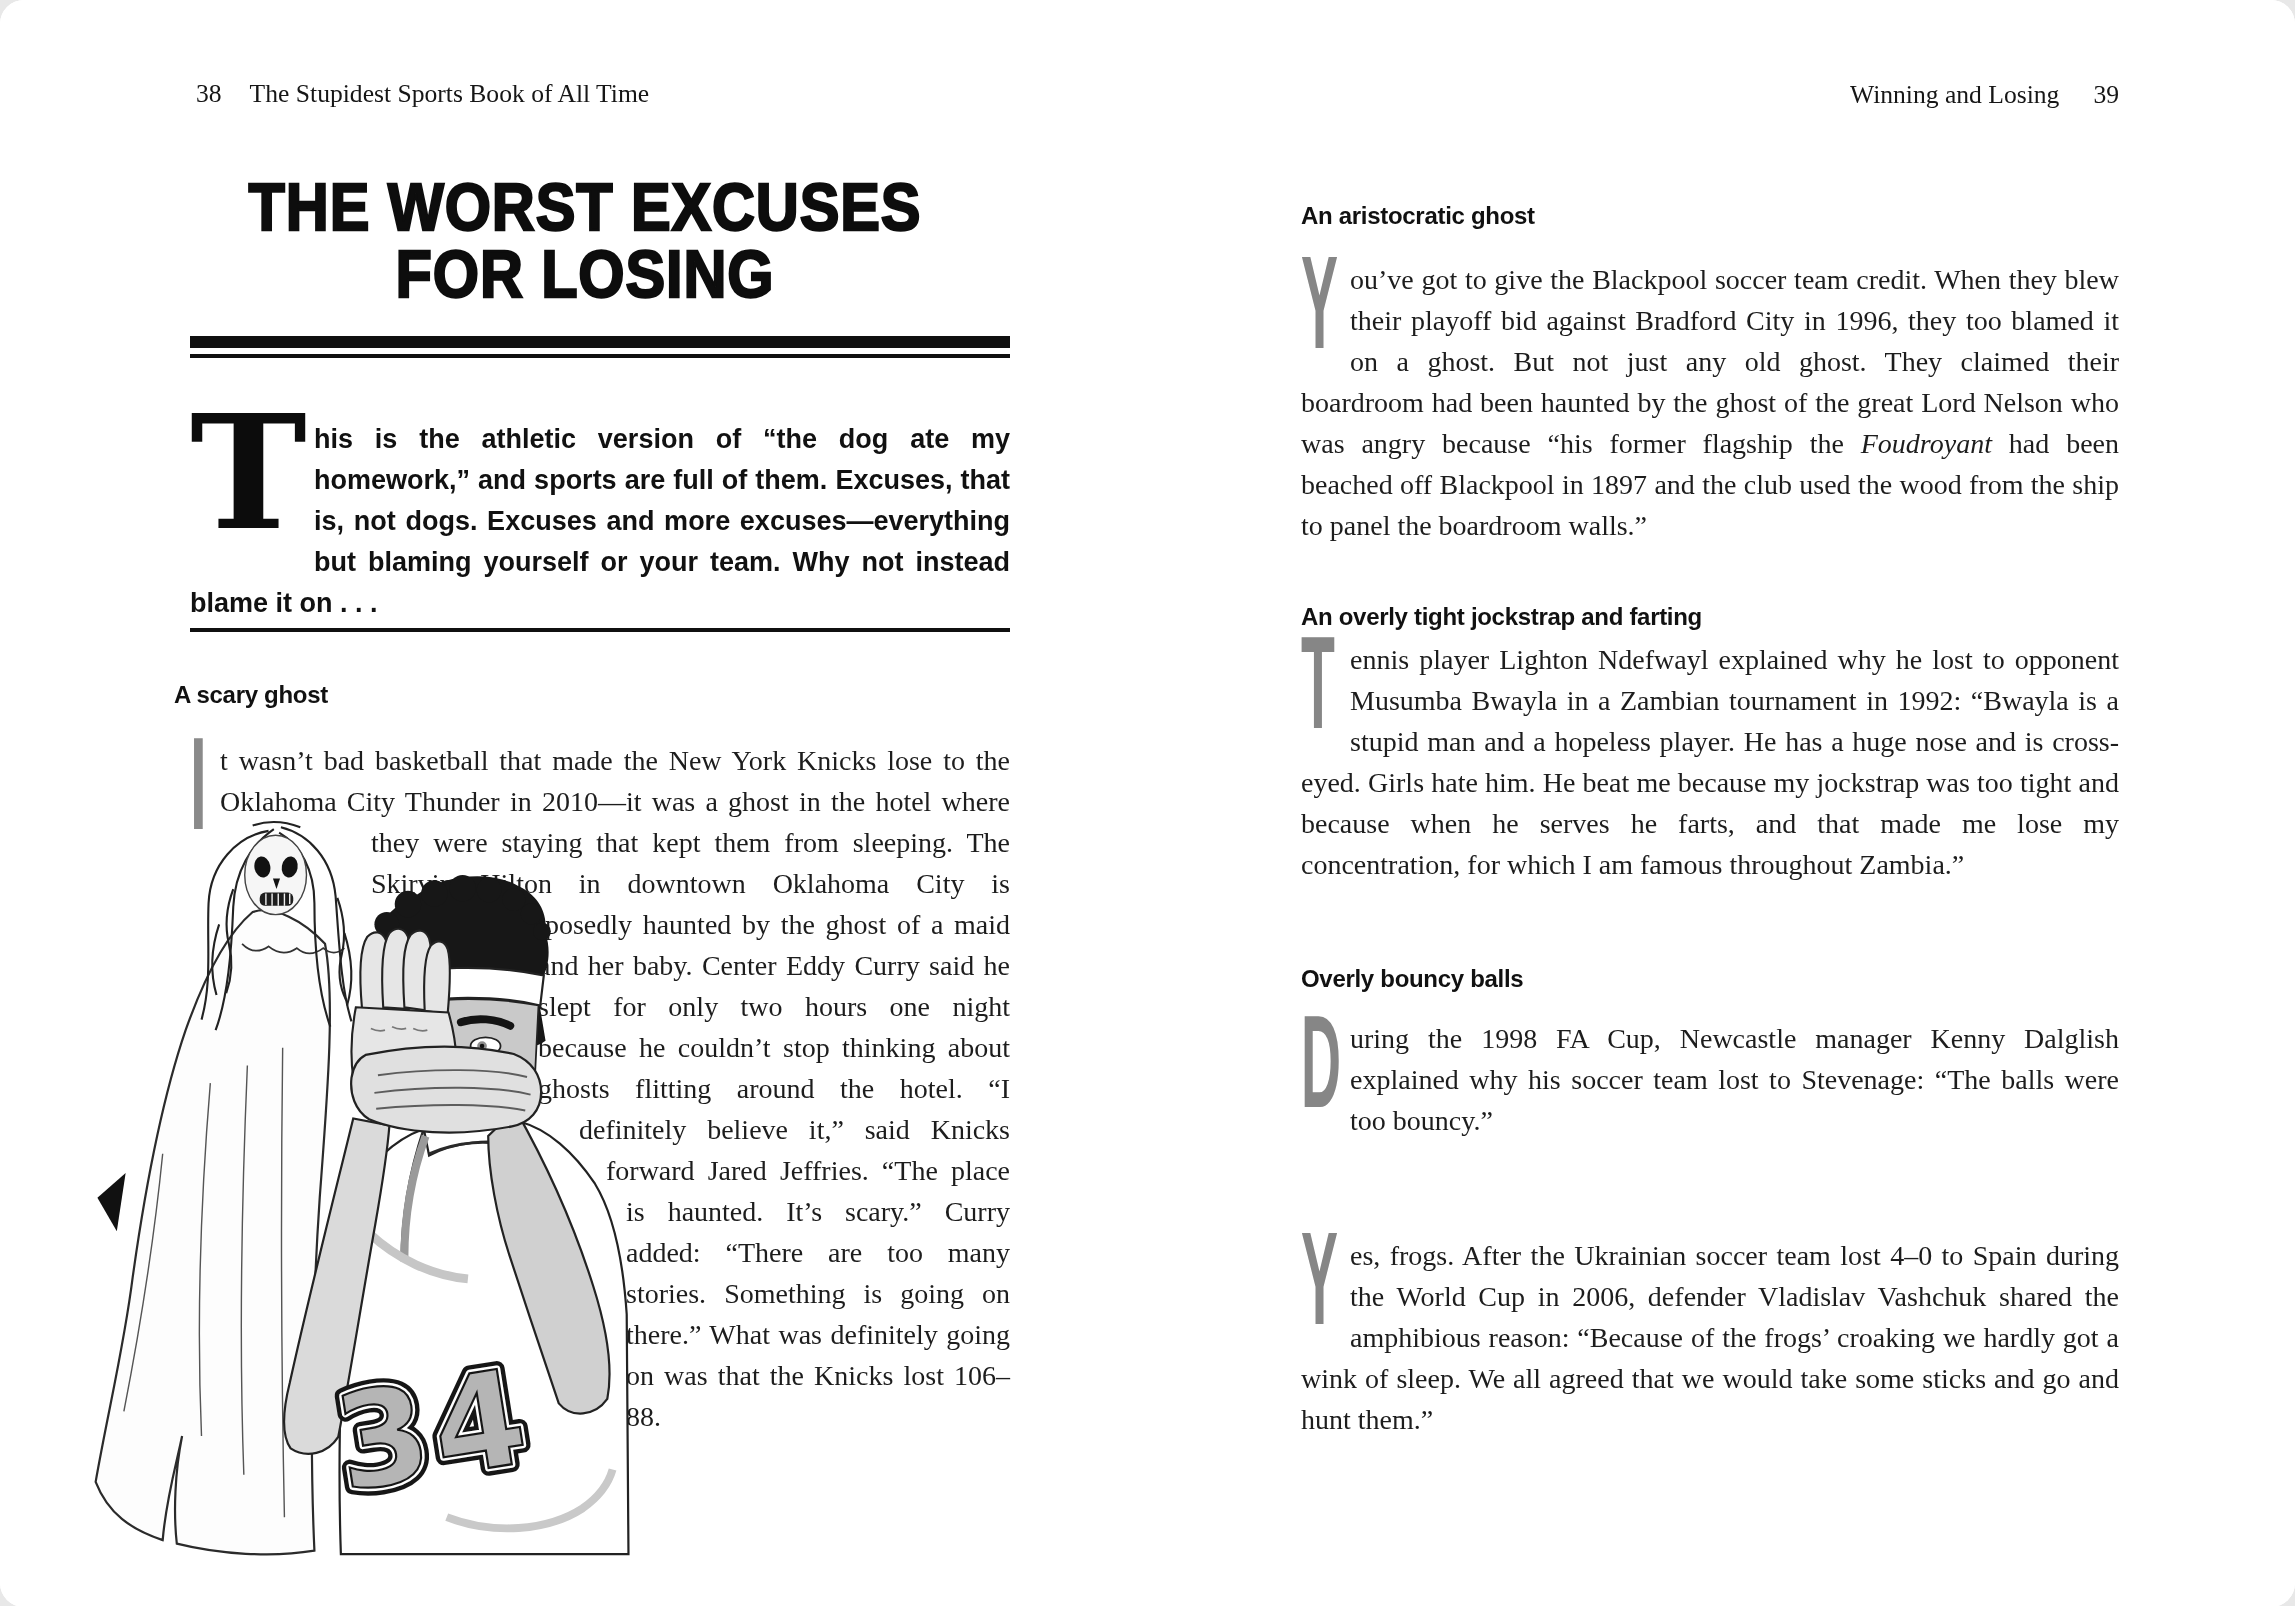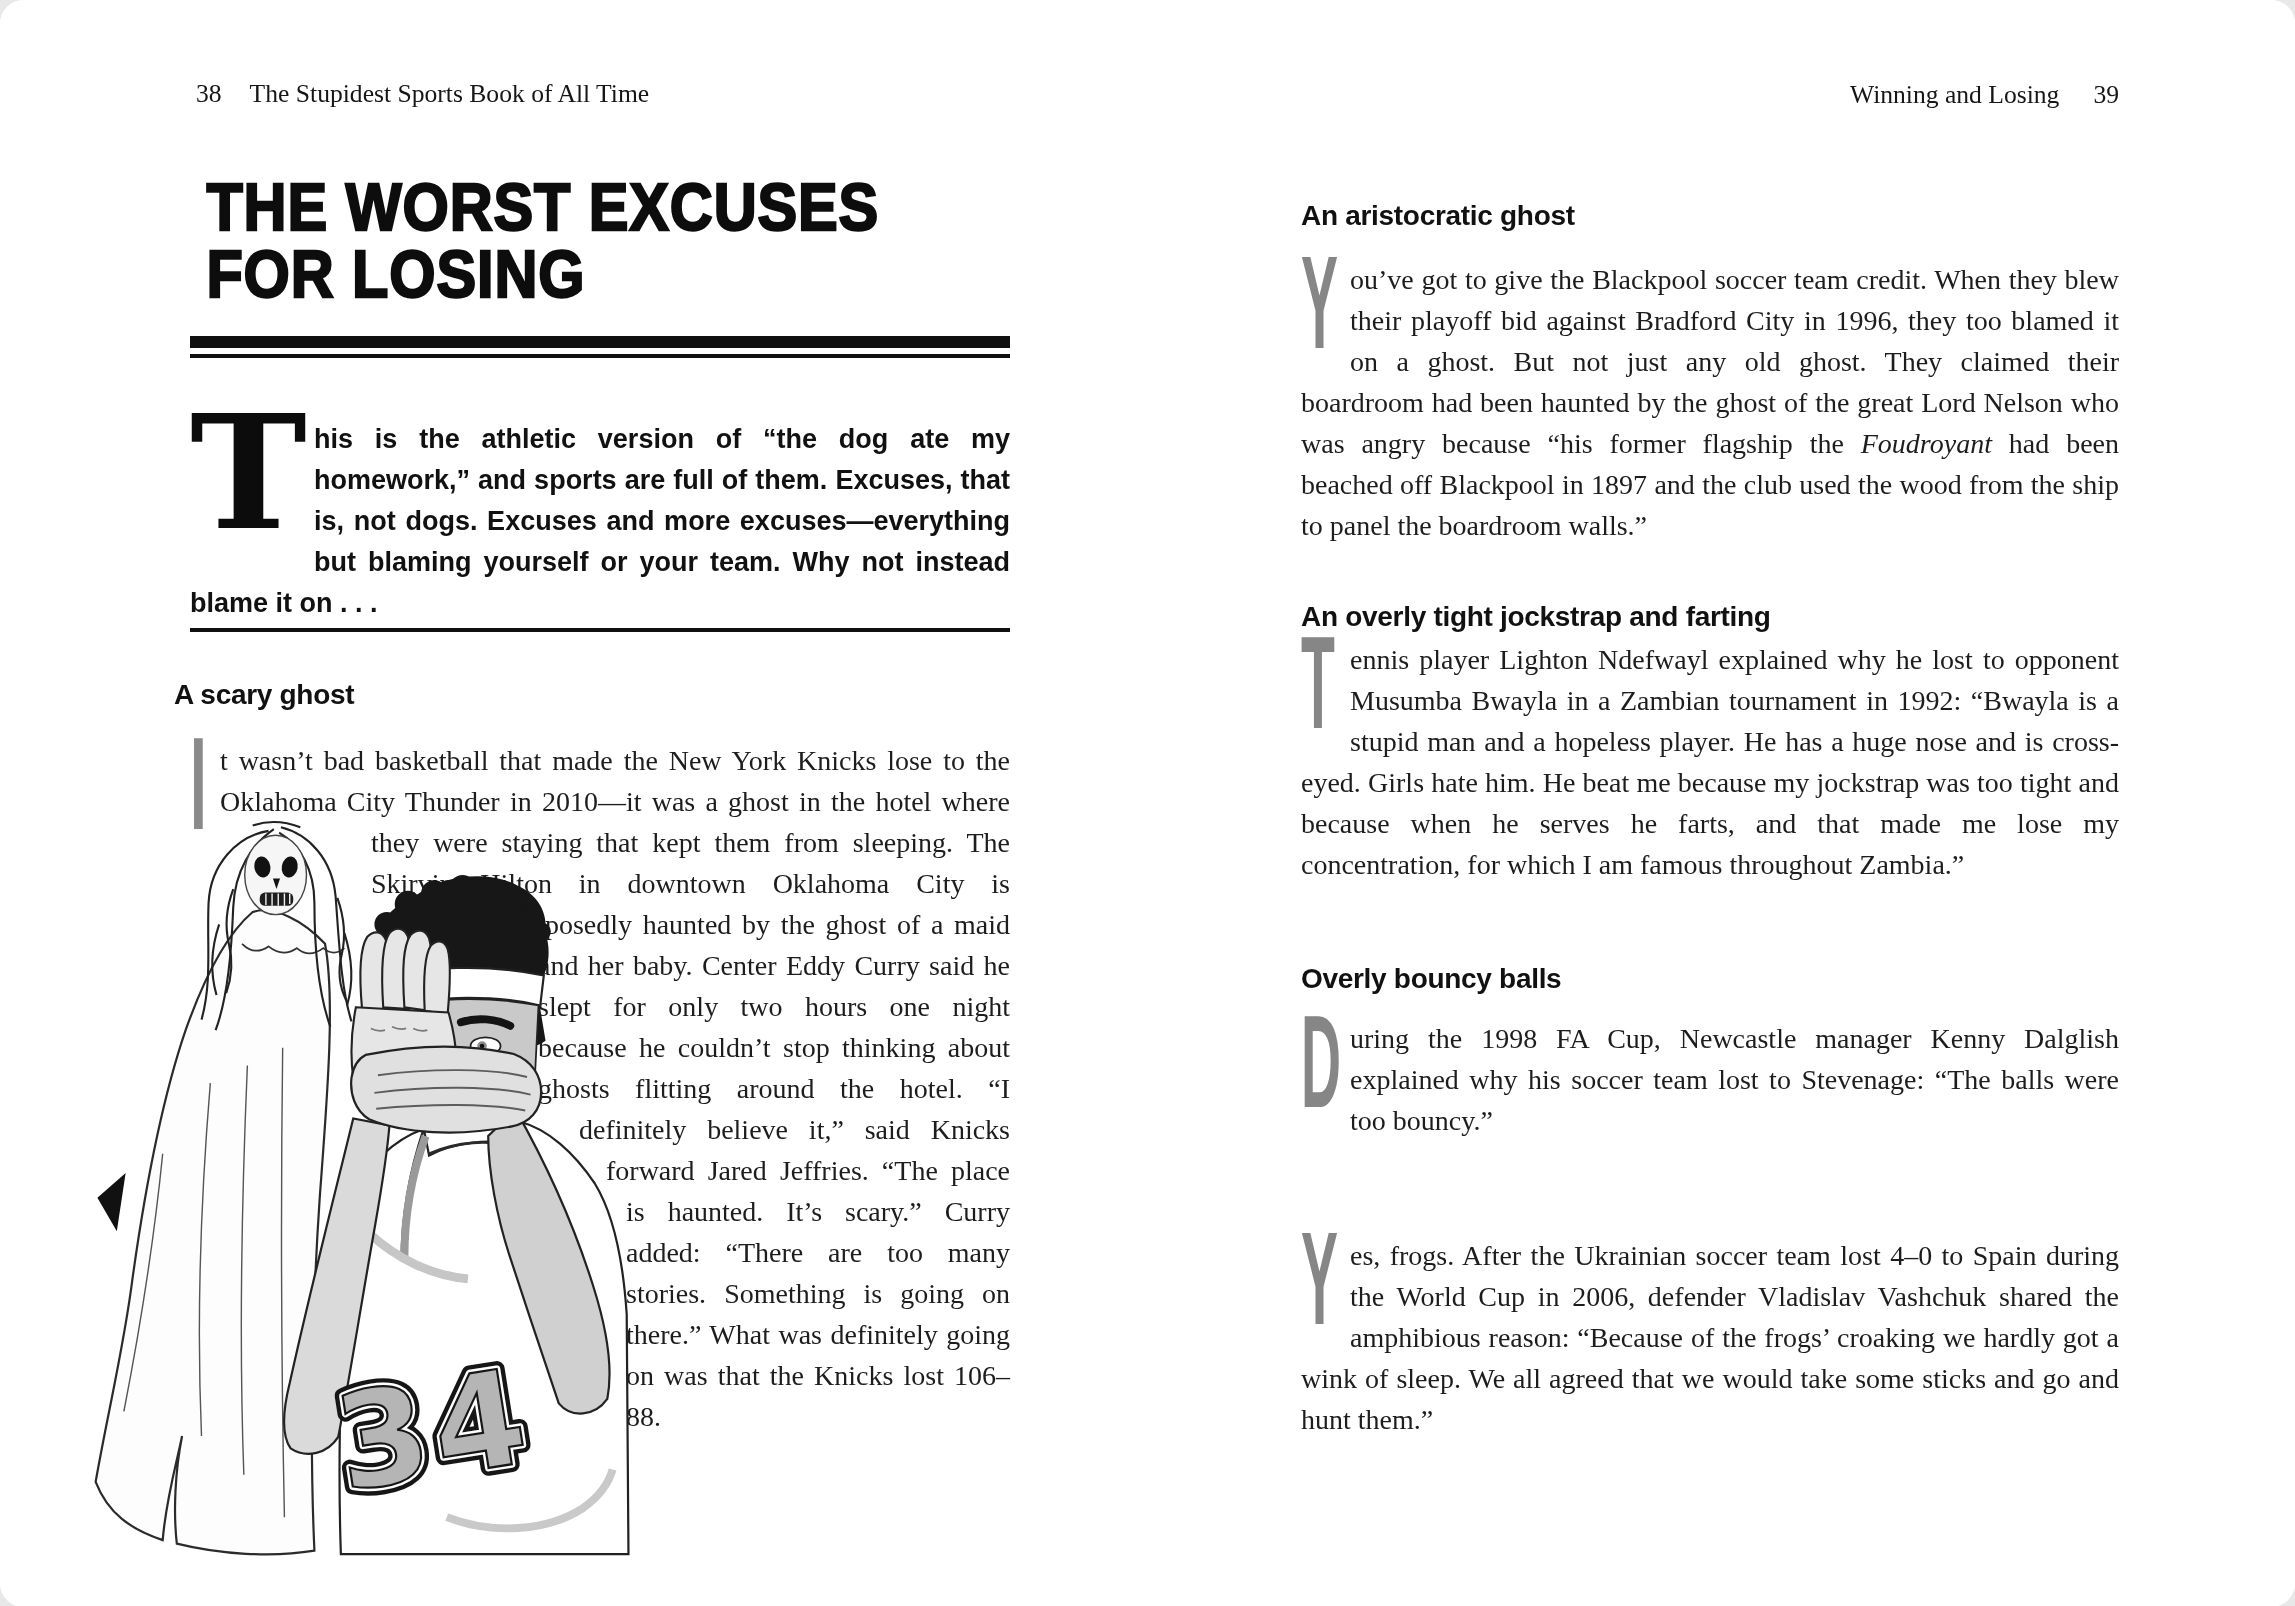--- a/index.html
+++ b/index.html
@@ -15,21 +15,21 @@
   
   .running-head{font-size:25.6px;line-height:32px;color:#161616;}
   .rh-left{left:196px;top:78px;}
   .rh-right{left:153px;top:79px;width:818px;text-align:right;}
   .rh-num{display:inline-block;}
   .rh-left .rh-num{margin-right:28px;}
   .rh-right .rh-num{margin-left:34px;}
 
   
   .chapter-title{
-    left:190px;top:173px;width:820px;
+    left:175px;top:173px;width:820px;text-align:center;
     font-family:"Liberation Sans",sans-serif;font-weight:700;
     font-size:62px;line-height:67px;color:#0d0d0d;
     letter-spacing:0.9px;-webkit-text-stroke:2.2px #0d0d0d;
   }
   .title-line{display:block;transform:scale(.96,1.08);}
 
   .rule{left:190px;width:820px;background:#101010;}
   .rule-thick{top:336px;height:11.5px;}
   .rule-thin{top:354px;height:3.5px;}
   .rule-mid{top:628px;height:3.5px;}
@@ -43,21 +43,21 @@
   .cap-t{
     float:left;width:124px;height:124px;overflow:visible;
     font-family:"DejaVu Serif",serif;font-weight:700;
     font-size:157px;line-height:108px;color:#0c0c0c;
     -webkit-text-stroke:0;
   }
 
   
   .sec-head{
     font-family:"Liberation Sans",sans-serif;font-weight:700;
-    font-size:28px;line-height:39px;color:#111;letter-spacing:-0.3px;
+    font-size:24px;line-height:39px;color:#111;letter-spacing:-0.3px;
   }
   .head-scary{left:174px;top:675px;width:820px;}
 
   
   .body-par{
     font-size:28px;line-height:41px;text-align:justify;color:#1d1d1d;
     margin:0;
   }
   .scary-wrap{left:190px;top:740px;width:820px;min-height:750px;}
   .illo-float{

